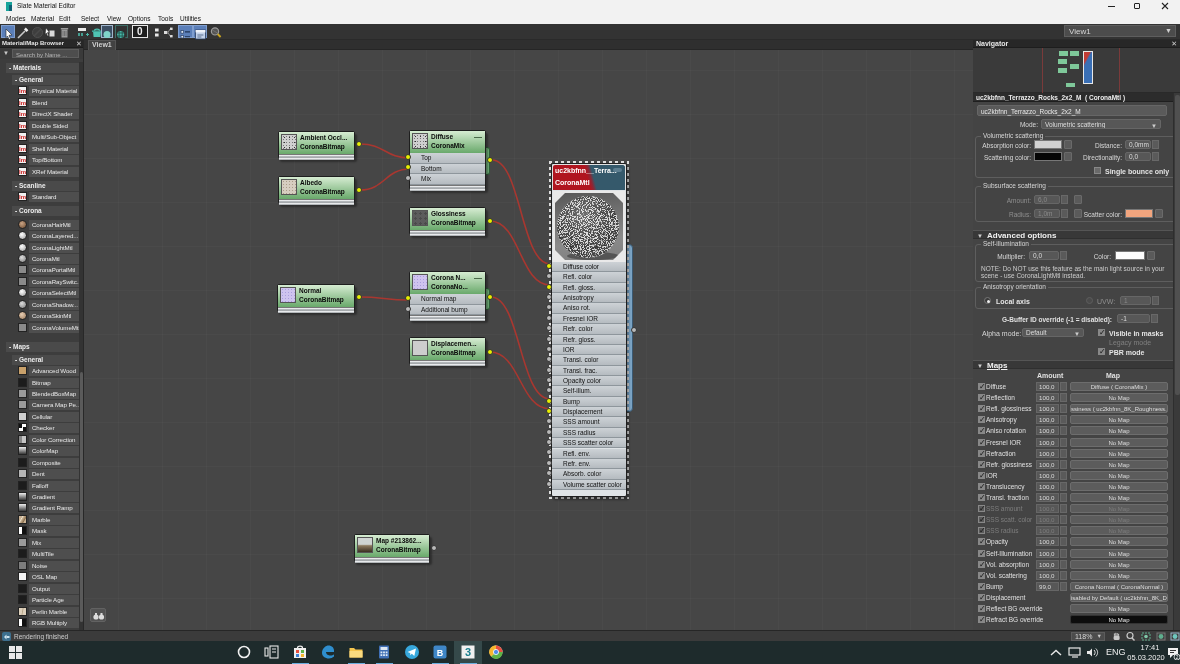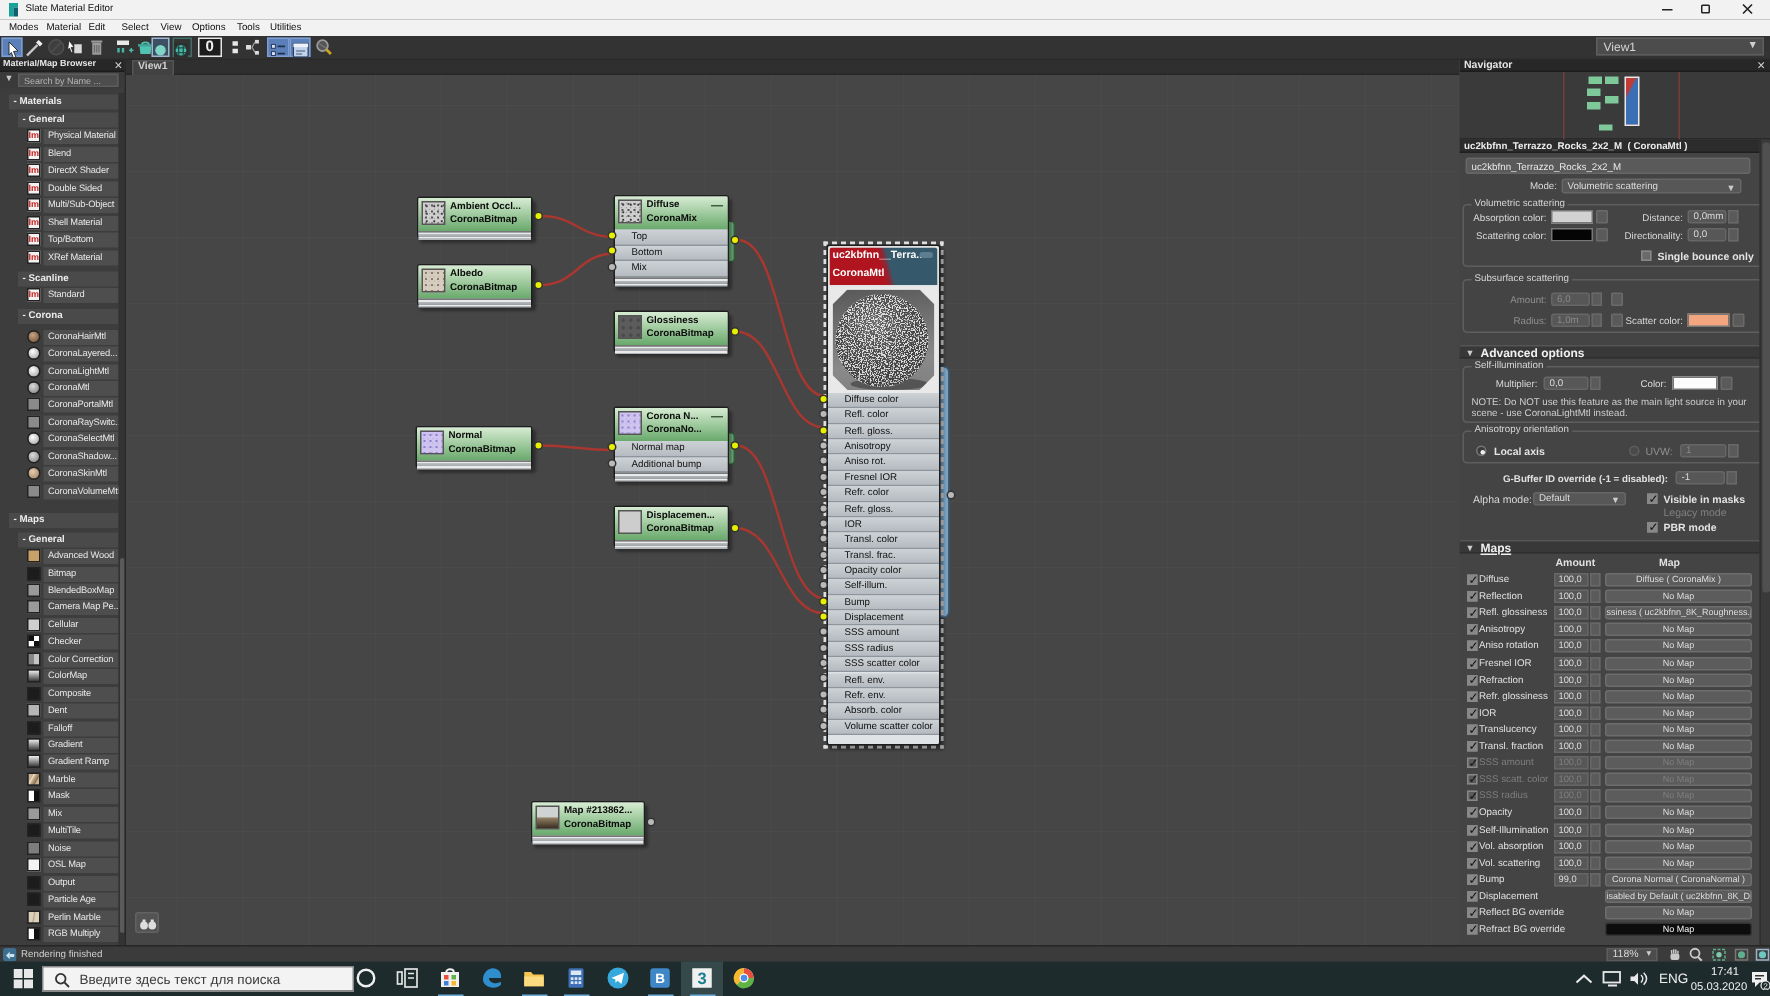--- a/index.html
+++ b/index.html
@@ -760,27 +760,20 @@
       </g>
     </svg>
 </div>
 <div id="taskbar">
 <svg class="abs" style="left:9px;top:5px" width="13" height="13">
       <rect x="0" y="0" width="6" height="6" fill="#e8e8e8"></rect>
       <rect x="7" y="0" width="6" height="6" fill="#e8e8e8"></rect>
       <rect x="0" y="7" width="6" height="6" fill="#e8e8e8"></rect>
       <rect x="7" y="7" width="6" height="6" fill="#e8e8e8"></rect>
     </svg>
-<div class="abs" style="left:28px;top:3px;width:208px;height:17px;background:#f3f3f3;border:1px solid #888;">
-      <svg style="position:absolute;left:7px;top:3px" width="11" height="11">
-        <circle cx="4.5" cy="4.5" r="3.2" fill="none" stroke="#333" stroke-width="1.2"></circle>
-        <path d="M7 7 L10 10" stroke="#333" stroke-width="1.2"></path>
-      </svg>
-      <span style="position:absolute;left:24px;top:3px;font-size:9px;color:#3c3c3c;">Введите здесь текст для поиска</span>
-    </div>
 <div class="abs" style="left:236px;top:3px;width:16px;height:16px;"><svg width="16" height="16">
         <circle cx="8" cy="8" r="5.5" fill="none" stroke="#f0f0f0" stroke-width="1.6"></circle>
       </svg></div>
 <div class="abs" style="left:264px;top:3px;width:16px;height:16px;"><svg width="16" height="16">
         <rect x="1" y="4" width="3" height="8" fill="none" stroke="#e8e8e8" stroke-width="1.1"></rect>
         <rect x="6" y="2" width="8" height="12" fill="none" stroke="#e8e8e8" stroke-width="1.1"></rect>
         <path d="M8 5 H12 M8 8 H12" stroke="#e8e8e8" stroke-width="1"></path>
       </svg></div>
 <div class="abs" style="left:292px;top:3px;width:16px;height:16px;"><svg width="16" height="16">
         <rect x="2" y="4" width="12" height="10" fill="#f0f0f0"></rect>

